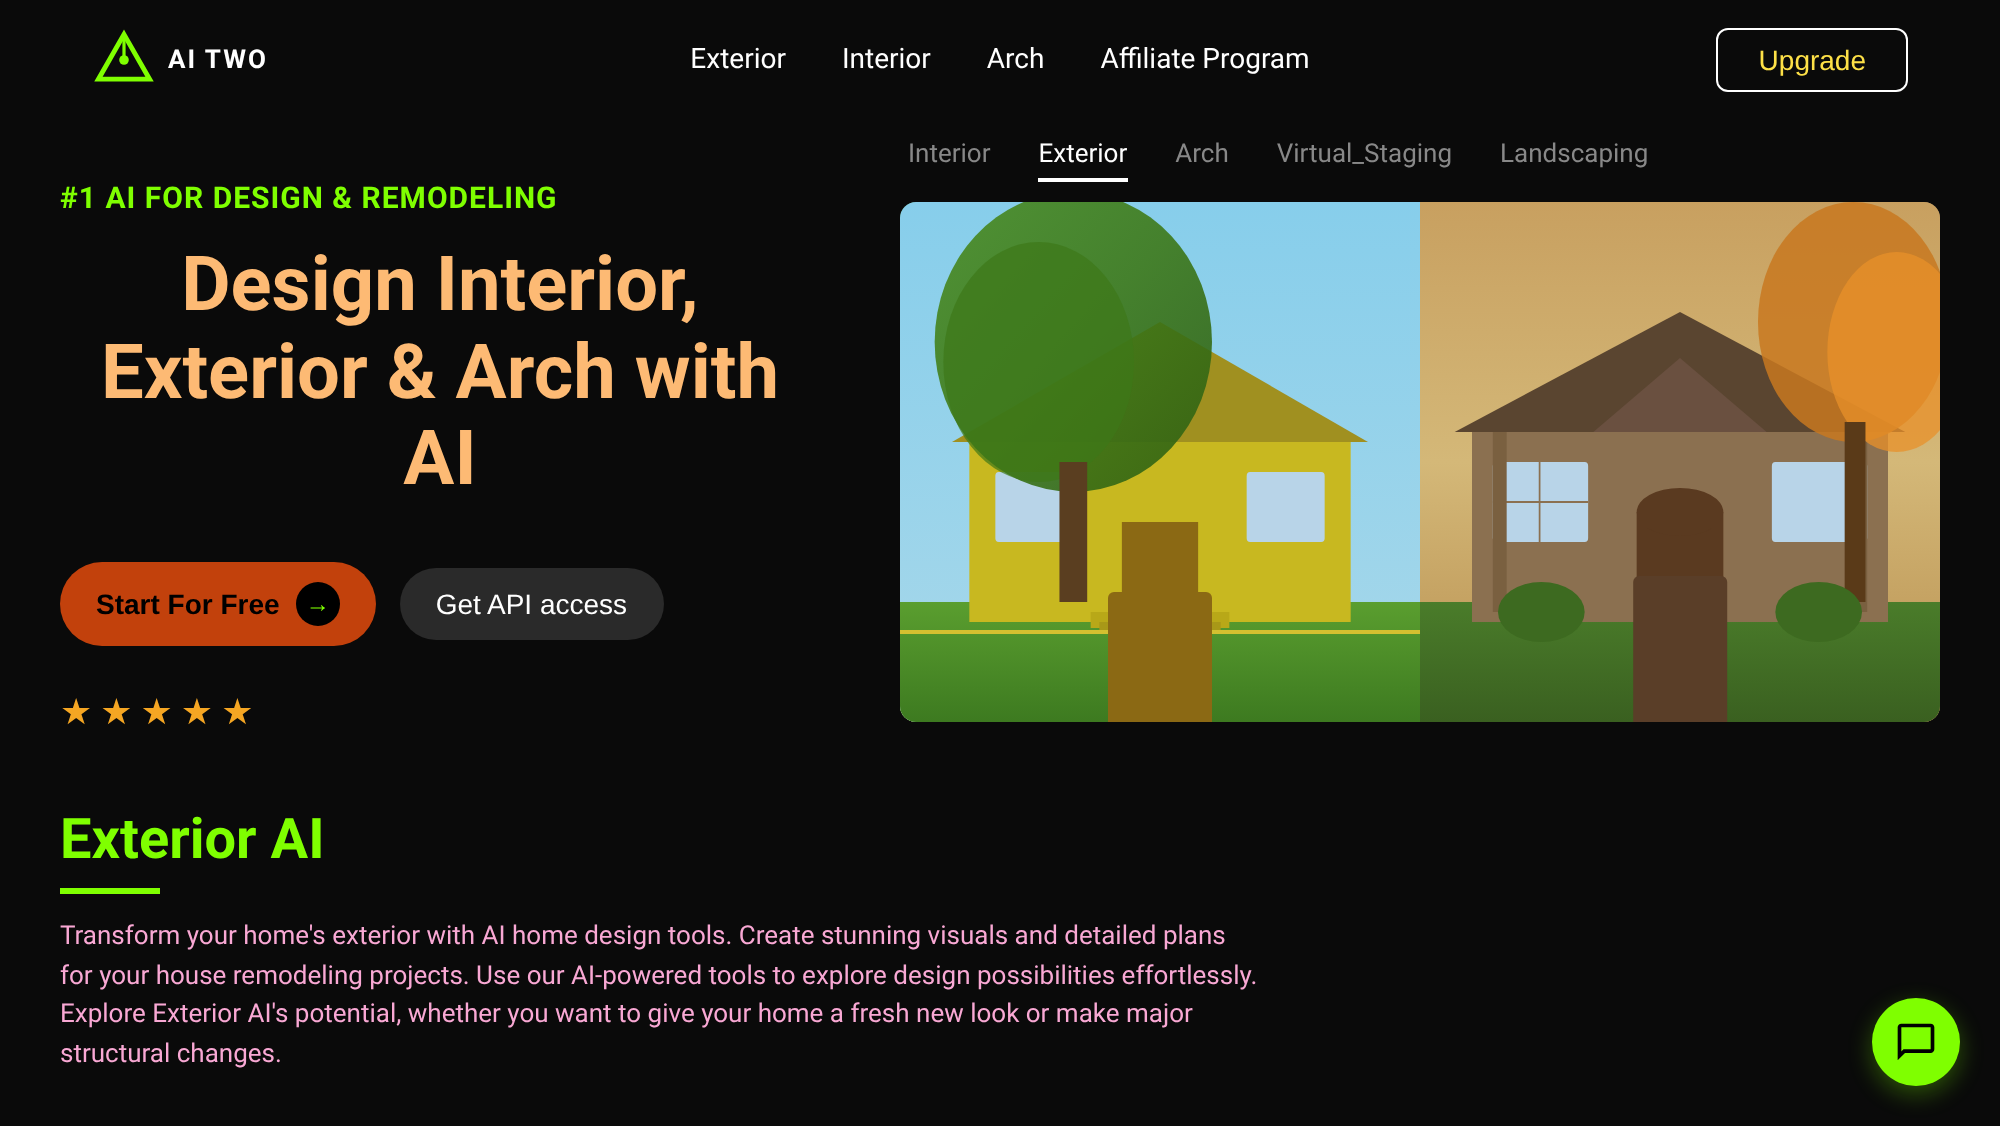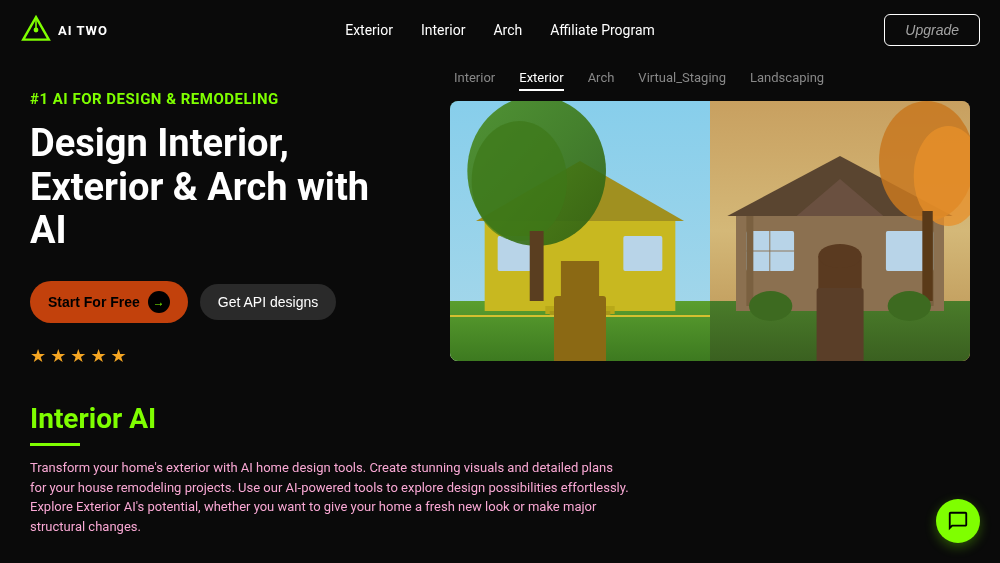--- a/index.html
+++ b/index.html
@@ -16,21 +16,21 @@
       height: 563px;
       overflow: hidden;
       position: relative;
     }
 
     
     .navbar {
       display: flex;
       align-items: center;
       justify-content: space-between;
-      padding: 14px 20px;
+      padding: 14px 46px;
       background-color: #0a0a0a;
       position: relative;
       z-index: 10;
     }
 
     .logo-area {
       display: flex;
       align-items: center;
       gap: 6px;
     }
@@ -51,27 +51,26 @@
 
     .nav-link {
       color: #ffffff;
       text-decoration: none;
       font-size: 14px;
       cursor: pointer;
     }
 
     .upgrade-btn {
       background-color: transparent;
-      color: #a3a3a3;
+      color: #fde047;
       border: 1.5px solid #ffffff;
       padding: 7px 20px;
       border-radius: 6px;
       font-size: 14px;
       cursor: pointer;
-      font-style: italic;
     }
 
     
     .main-content {
       display: flex;
       padding: 0 30px;
       gap: 40px;
       margin-top: 10px;
     }
 
@@ -87,22 +86,23 @@
       font-weight: 700;
       letter-spacing: 0.5px;
       margin-bottom: 14px;
       text-transform: uppercase;
     }
 
     .headline {
       font-size: 38px;
       font-weight: 700;
       line-height: 1.15;
-      color: #ffffff;
+      color: #fdba74;
       margin-bottom: 28px;
+      text-align: center;
     }
 
     .cta-row {
       display: flex;
       gap: 12px;
       align-items: center;
       margin-bottom: 22px;
     }
 
     .start-free-btn {
@@ -358,21 +358,21 @@
 
   <div class="left-panel">
     <div class="badge">#1 AI FOR DESIGN &amp; REMODELING</div>
     <h1 class="headline">Design Interior, Exterior &amp; Arch with AI</h1>
 
     <div class="cta-row">
       <button class="start-free-btn">
         <span>Start For Free</span>
         <span class="arrow-circle">→</span>
       </button>
-      <button class="api-btn">Get API designs</button>
+      <button class="api-btn">Get API access</button>
     </div>
 
     <div class="stars-row">
       <span class="star">★</span>
       <span class="star">★</span>
       <span class="star">★</span>
       <span class="star">★</span>
       <span class="star">★</span>
     </div>
   </div>
@@ -474,21 +474,21 @@
           <ellipse cx="230" cy="205" rx="25" ry="15" fill="#3d6a20"></ellipse>
 
           <rect x="135" y="210" width="30" height="50" fill="#9a8060"></rect>
         </svg>
       </div>
     </div>
   </div>
 </div>
 
 <div class="bottom-section">
-  <h2 class="section-title">Interior AI</h2>
+  <h2 class="section-title">Exterior AI</h2>
   <div class="section-underline"></div>
   <p class="section-description">Transform your home's exterior with AI home design tools. Create stunning visuals and detailed plans for your house remodeling projects. Use our AI-powered tools to explore design possibilities effortlessly. Explore Exterior AI's potential, whether you want to give your home a fresh new look or make major structural changes.</p>
 </div>
 
 <div class="chat-bubble">
   <svg viewBox="0 0 24 24" xmlns="http://www.w3.org/2000/svg">
     <path d="M20 2H4C2.9 2 2 2.9 2 4V22L6 18H20C21.1 18 22 17.1 22 16V4C22 2.9 21.1 2 20 2ZM20 16H5.17L4 17.17V4H20V16Z"></path>
   </svg>
 </div>
 

